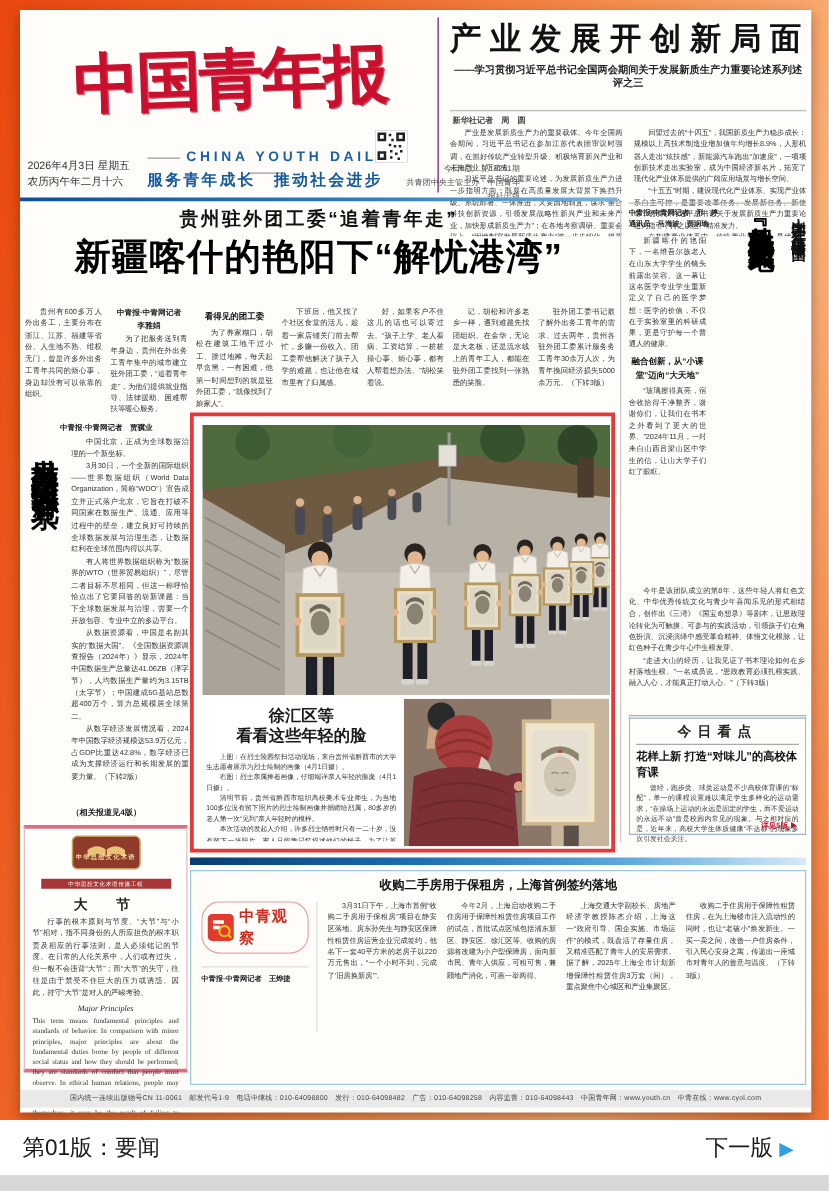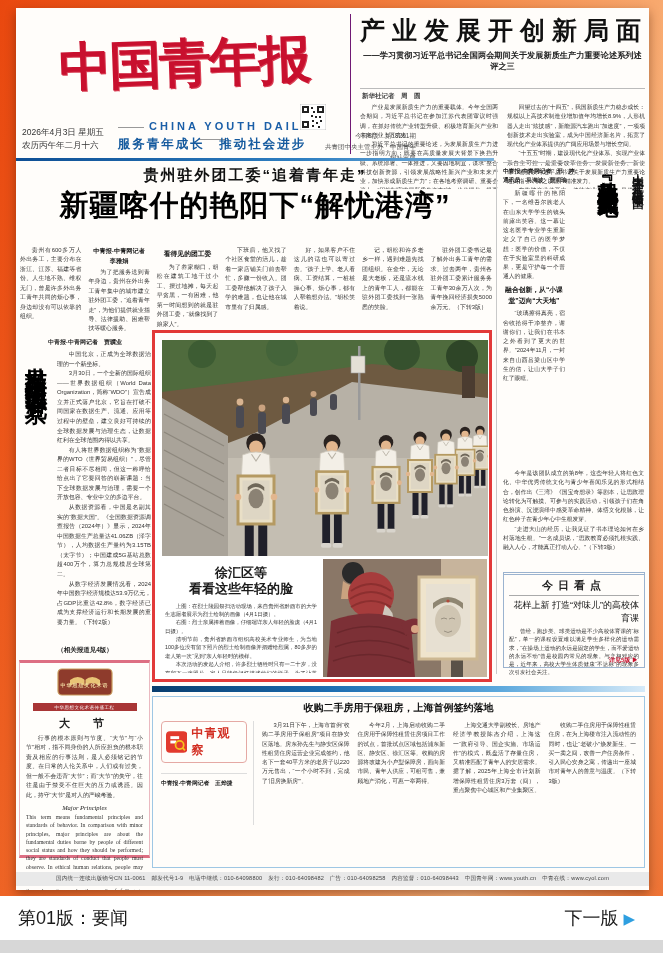--- a/index.html
+++ b/index.html
@@ -60,31 +60,31 @@
   .rrail{left:480px;top:154px;width:149px;height:512px;border-left:1px solid #c9c9c9;box-sizing:border-box;padding-left:6px;}
   .sd{position:relative;height:404px;border-top:1px solid #bbb;padding-top:4px;box-sizing:border-box;}
   .sd .by{width:84px;font-size:5.8px;font-weight:bold;color:#222;line-height:1.6;}
   .sd .kick{position:absolute;right:0;top:2px;height:300px;writing-mode:vertical-rl;font-size:11.5px;font-weight:bold;letter-spacing:2px;color:#111;}
   .sd .vh{position:absolute;right:20px;top:2px;height:306px;writing-mode:vertical-rl;font-size:21px;font-weight:bold;color:#000;letter-spacing:1px;line-height:34px;}
   .sd .bd{position:absolute;left:0;top:26px;width:62px;height:276px;font-size:5.8px;line-height:1.6;color:#333;text-align:justify;overflow:hidden;}
   .sd .bot{position:absolute;left:0;top:306px;width:141px;height:94px;font-size:5.8px;line-height:1.6;color:#333;text-align:justify;overflow:hidden;}
   
   .tf{margin-top:6px;height:96px;border:1px solid #9bb3cf;border-top:3px double #9bb3cf;box-sizing:border-box;padding:3px 5px;position:relative;}
   .tf .ti{font-size:11px;font-weight:bold;letter-spacing:5px;text-align:center;color:#222;border-bottom:1px solid #aaa;padding-bottom:2px;}
-  .tf .hl{font-size:9px;font-weight:normal;color:#111;text-align:right;margin:2.5px 0;}
+  .tf .hl{font-size:9px;font-weight:bold;color:#111;text-align:left;margin:2.5px 0;}
   .tf .bd{font-size:5.5px;line-height:1.5;color:#333;text-align:justify;height:48px;overflow:hidden;}
   .tf .more{position:absolute;right:6px;bottom:2px;font-size:6px;color:#c8102e;font-weight:bold;}
   
   .blue-bar{left:136px;top:678px;width:493px;height:6px;background:linear-gradient(90deg,#083d6e,#1b6cb0 35%,#5aa7dc 70%,#d6eaf8);}
   .bottomart{left:136px;top:688px;width:493px;height:172px;border:1px solid #9ec7e4;box-sizing:border-box;padding:3px 8px;}
   .bottomart .kick{text-align:center;font-size:10px;font-weight:bold;color:#111;margin-top:1px;}
   .bottomart .hl{text-align:center;font-size:25px;font-weight:bold;color:#000;letter-spacing:2px;white-space:nowrap;margin-top:2px;}
   .bottomart .row{display:flex;margin-top:6px;gap:8px;height:104px;overflow:hidden;}
   .obs{width:86px;flex:none;border-right:1px solid #ddd;padding-right:6px;}
-  .obs .lg{display:flex;align-items:center;gap:4px;border:1px solid #e5a9a4;padding:3px 4px;border-radius:4px;}
+  .obs .lg{display:flex;align-items:center;gap:4px;border:1px solid #e5a9a4;padding:3px 4px;border-radius:15px;}
   .obs .lgt{font-size:12px;font-weight:bold;color:#d22c20;letter-spacing:1px;}
   .obs .by{font-size:5.8px;font-weight:bold;color:#222;margin-top:10px;border-top:1px solid #ddd;padding-top:5px;}
   .bottomart .c{flex:1;font-size:5.8px;line-height:1.6;color:#333;text-align:justify;}
   
   .infobar{left:0;top:864px;width:633px;height:14px;background:#e9e9e9;font-size:5.6px;color:#444;display:flex;align-items:center;justify-content:center;letter-spacing:.2px;}
   .footer{position:absolute;left:0;top:896px;width:663px;height:44px;background:#fff;}
   .footer .pl{position:absolute;left:18px;top:10px;font-size:18px;color:#1a1a1a;}
   .footer .next{position:absolute;right:28px;top:10px;font-size:18px;color:#1a1a1a;cursor:pointer;}
   .footer .next .arr{color:#2e9fe0;font-size:15px;}
   .graystrip{position:absolute;left:0;top:940px;width:663px;height:13px;background:#d7d7d7;}

